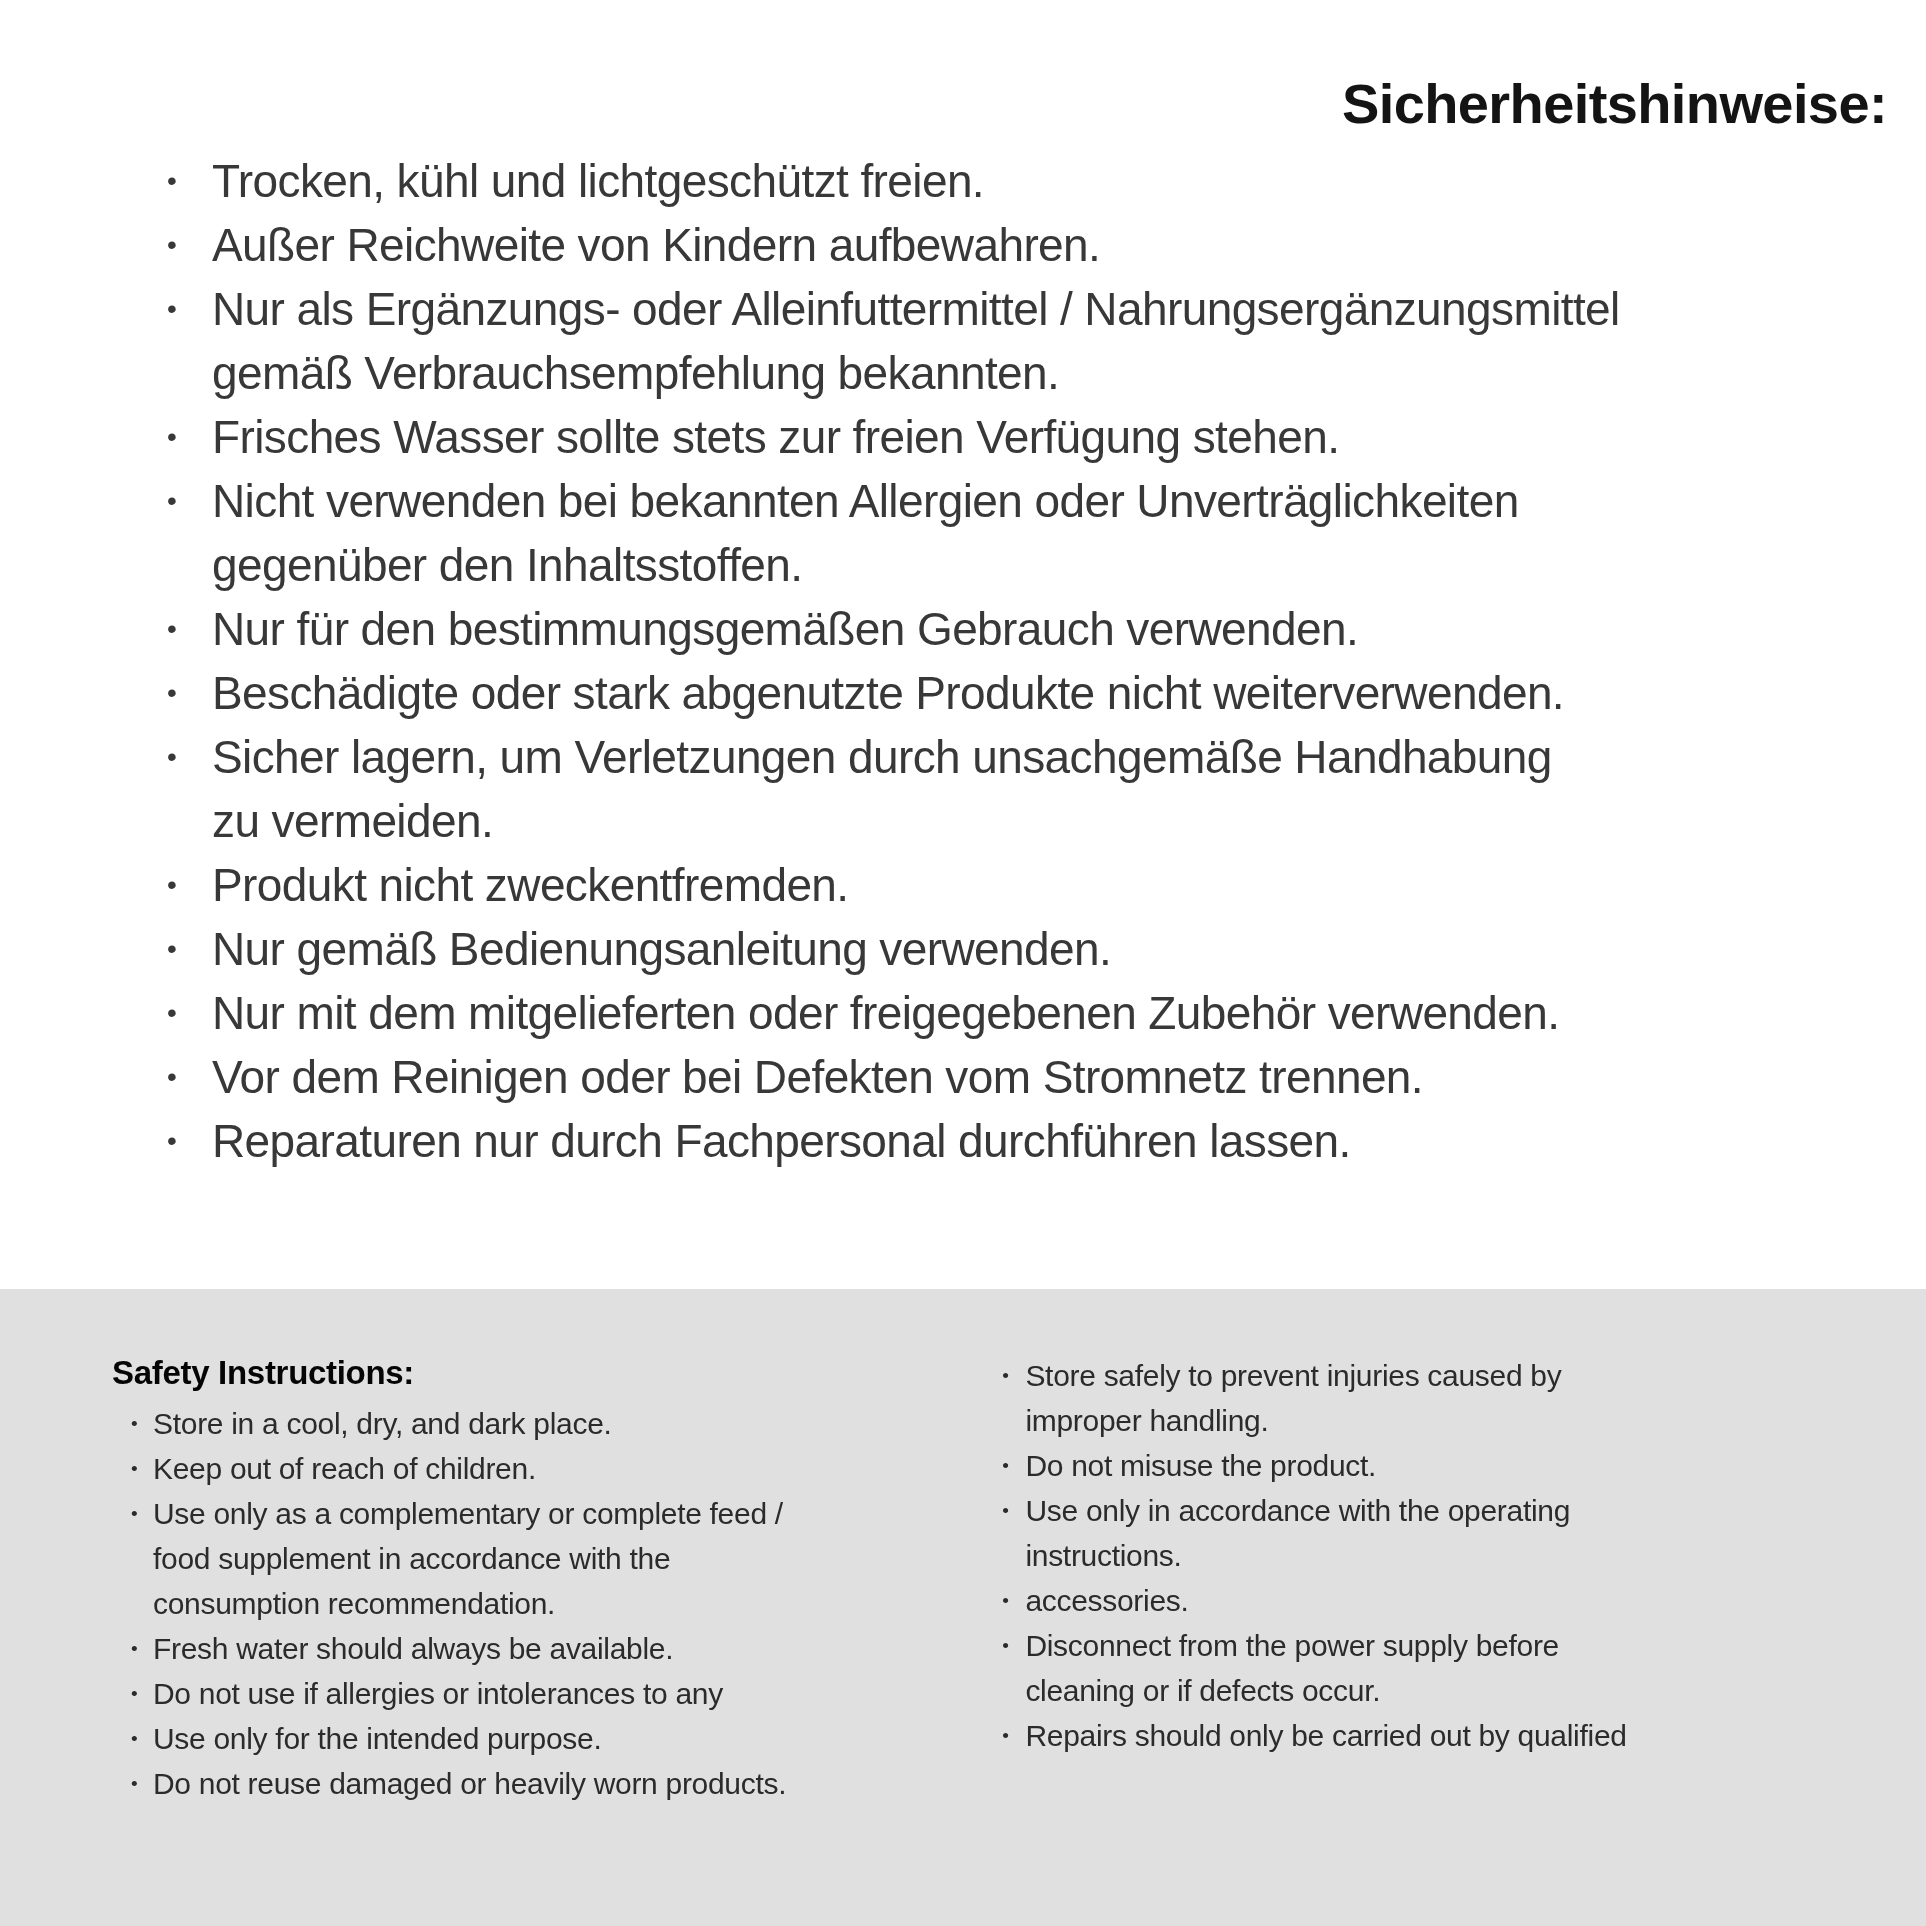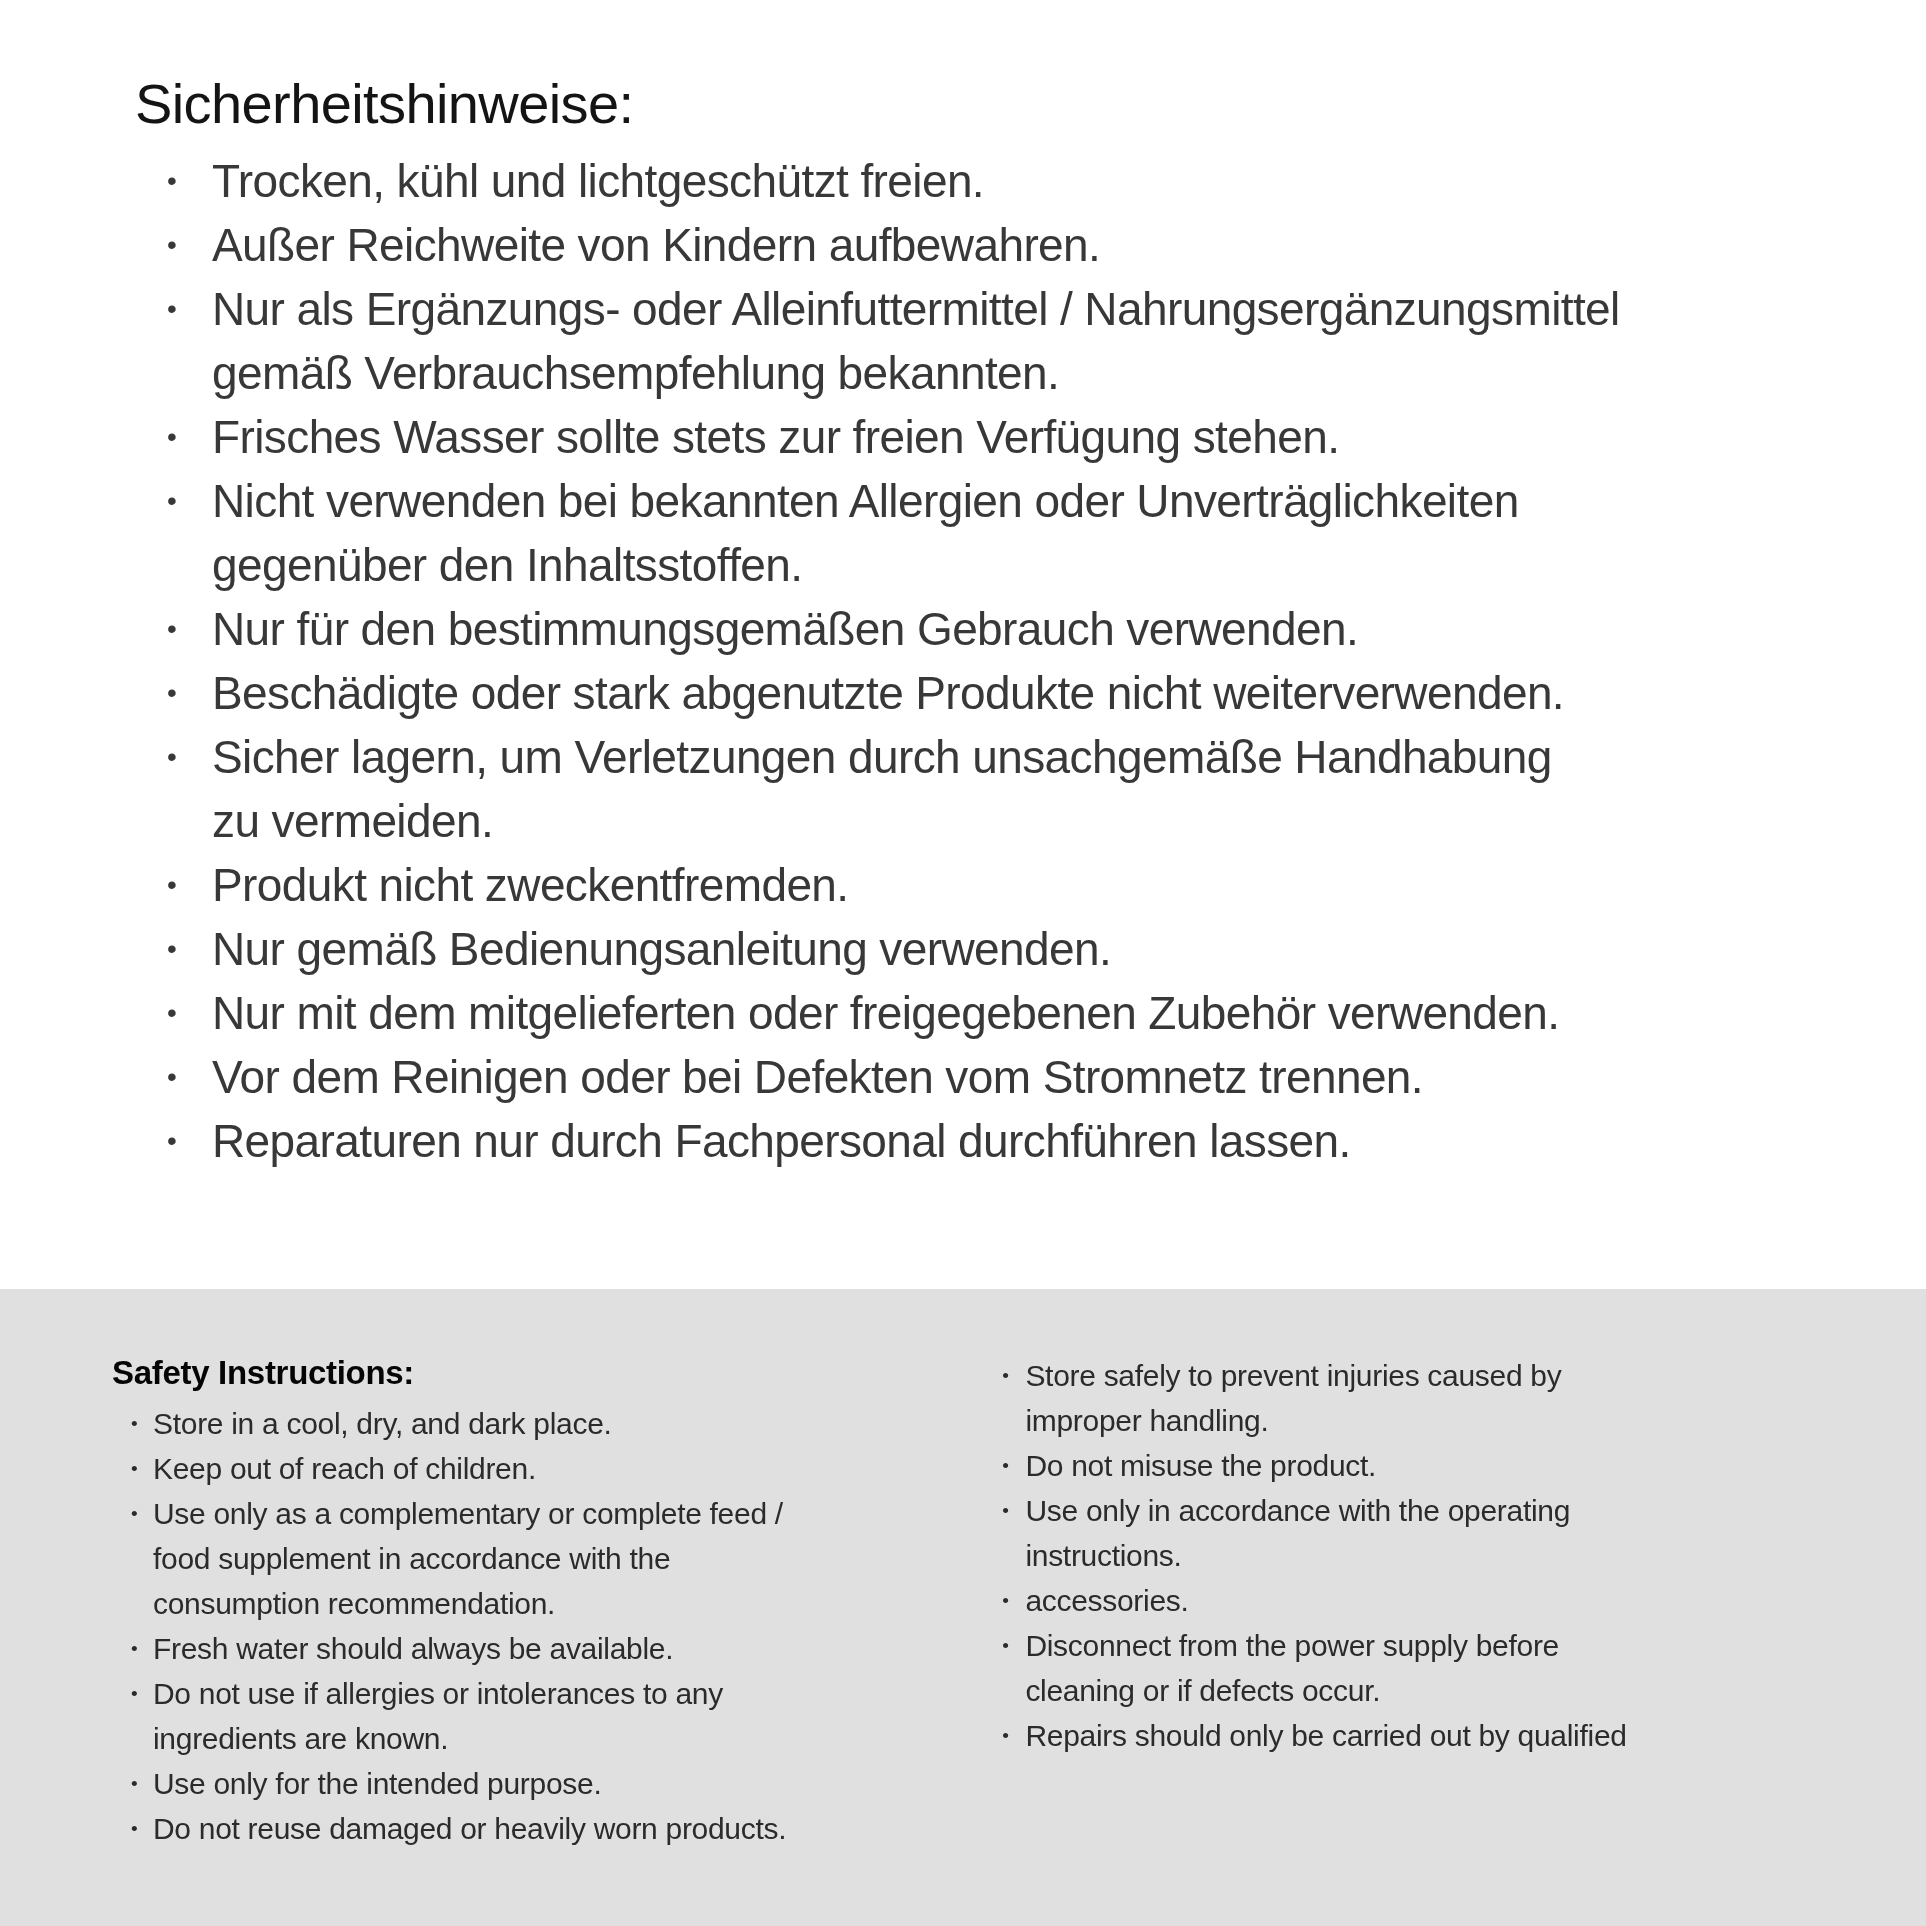--- a/index.html
+++ b/index.html
@@ -12,22 +12,22 @@
 
   
   .de-section {
     box-sizing: border-box;
     height: 1289px;
     padding: 72px 39px 0 135px;
     background: #ffffff;
   }
   .de-title {
     margin: 0 0 13px 0;
-    font-size: 56px; line-height: 64px; font-weight: 400;
-    color: #141414; letter-spacing: -0.6px;
+    font-size: 56px; line-height: 64px; font-weight: 700;
+    color: #141414; letter-spacing: -0.6px; text-align: right;
   }
   .de-list {
     font-size: 46px; line-height: 64px;
     color: #383838; letter-spacing: -0.6px;
   }
   .de-item { position: relative; padding-left: 77px; }
   .de-item .bullet {
     position: absolute; left: 32px; top: 0; height: 64px;
     display: flex; align-items: center;
     font-size: 28px; color: #383838;
@@ -147,21 +147,20 @@
             <div class="line">food supplement in accordance with the</div>
             <div class="line">consumption recommendation.</div>
           </div>
           <div class="en-item">
             <span class="bullet">•</span>
             <div class="line">Fresh water should always be available.</div>
           </div>
           <div class="en-item">
             <span class="bullet">•</span>
             <div class="line">Do not use if allergies or intolerances to any</div>
-            <div class="line">ingredients are known.</div>
           </div>
           <div class="en-item">
             <span class="bullet">•</span>
             <div class="line">Use only for the intended purpose.</div>
           </div>
           <div class="en-item">
             <span class="bullet">•</span>
             <div class="line">Do not reuse damaged or heavily worn products.</div>
           </div>
         </div>

